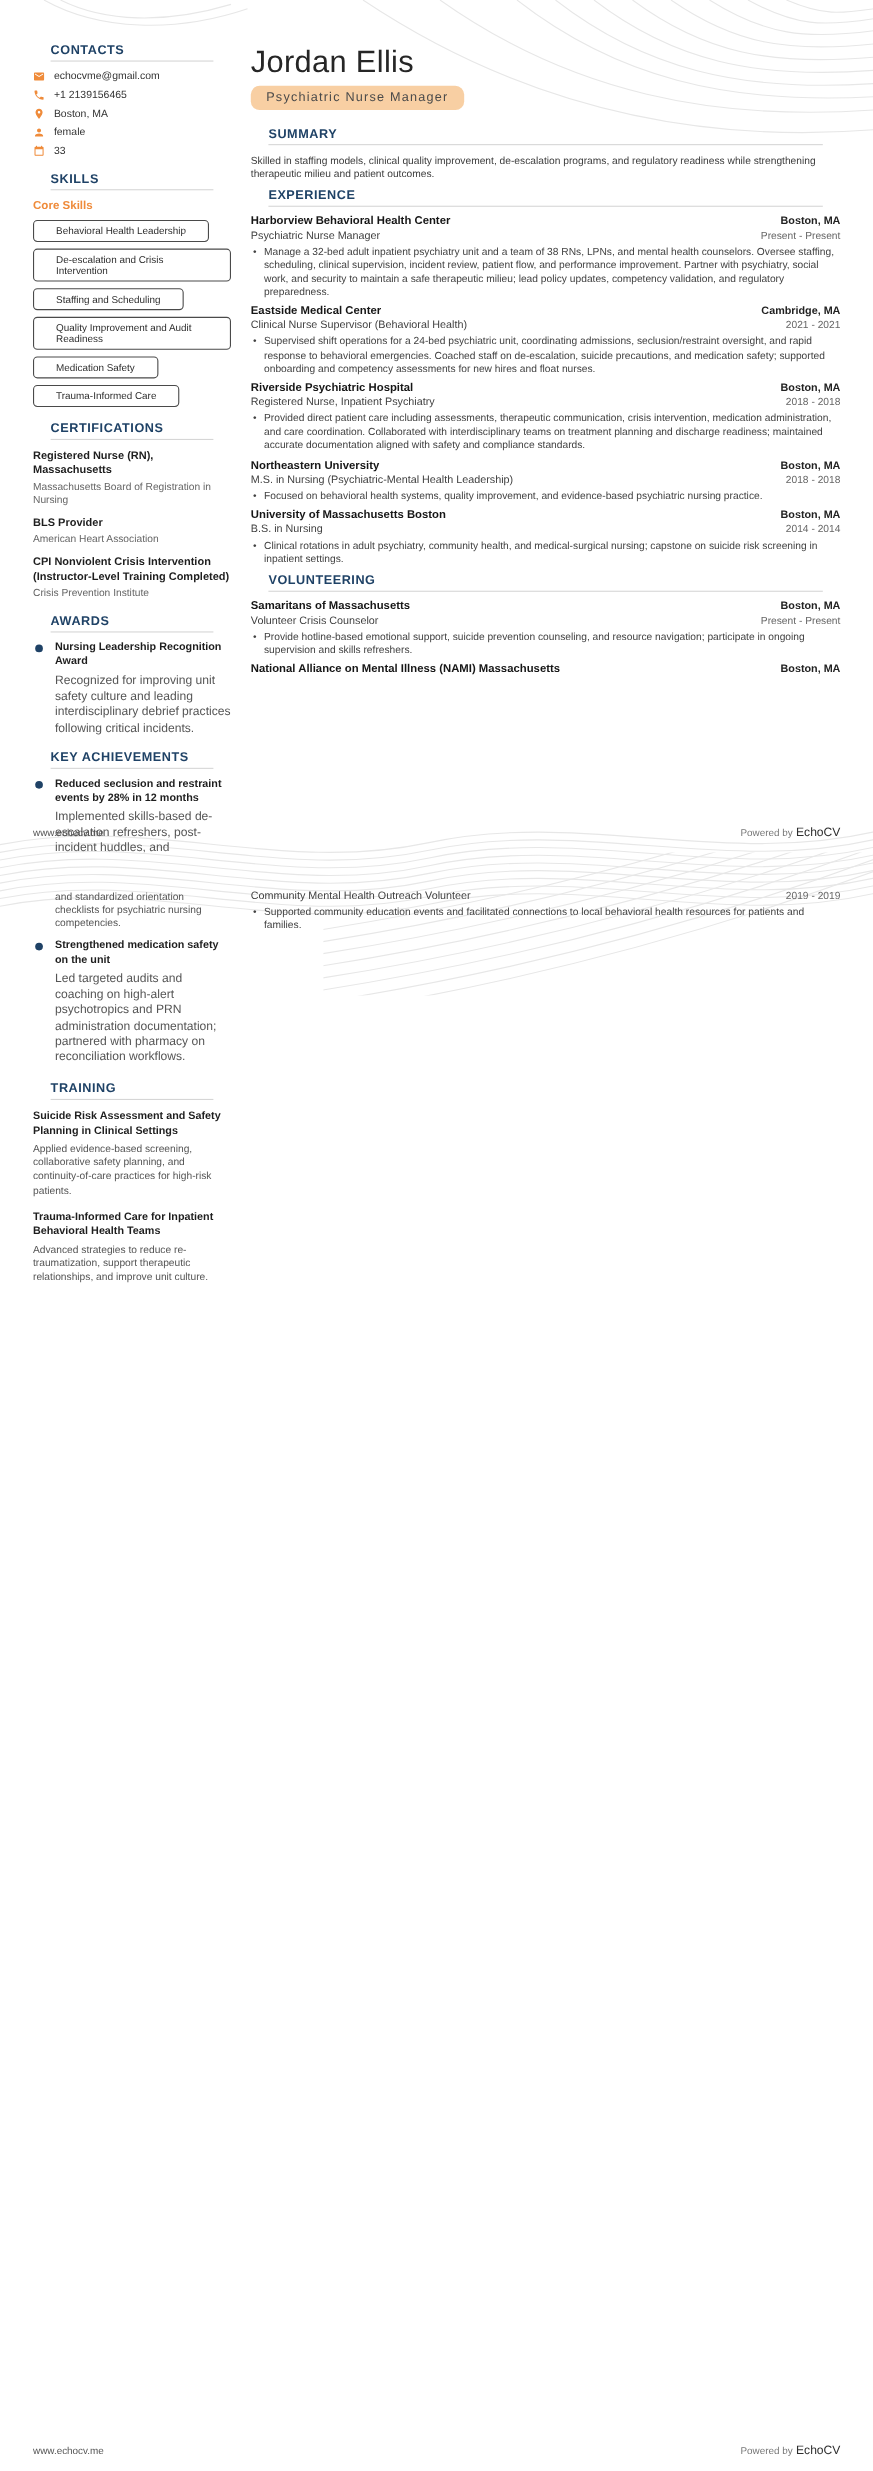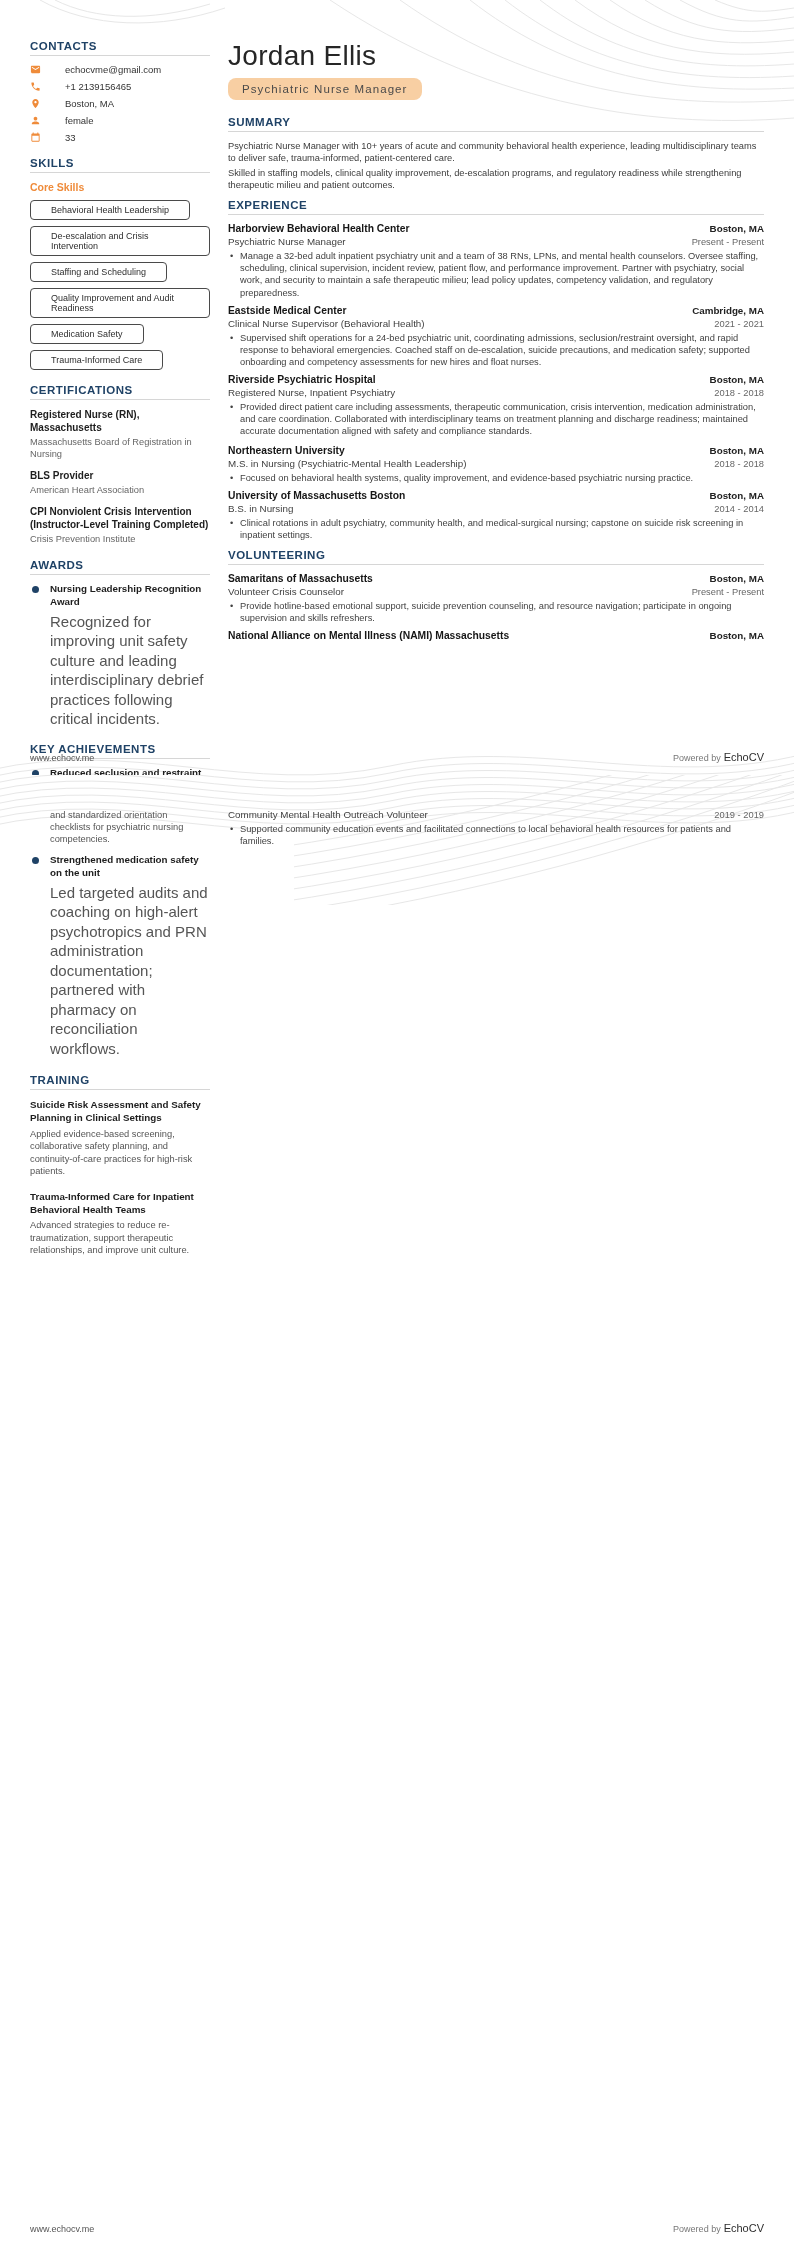--- a/index.html
+++ b/index.html
@@ -10,38 +10,38 @@
   .page{position:absolute;left:0;width:100%;overflow:hidden;z-index:1}
   .page-1{top:0;height:775px}
   .page-2{top:775px;height:1471px}
   .cols{display:flex;gap:18px;padding:0 30px}
   .page-1 .cols{padding-top:40px}
   .page-2 .cols{padding-top:34px}
   .sidebar{flex:0 0 180px;width:180px}
   .main{flex:1;min-width:0}
 
   .sec-h{font-size:11.5px;font-weight:700;color:#1f4266;letter-spacing:.5px;
-         border-bottom:1px solid #d6d6d6;padding-bottom:3px;margin:0 0 8px}
+         border-bottom:1px solid #d6d6d6;padding-bottom:3px;margin:0 16px 8px}
   .sb-section{margin-bottom:14px}
 
-  .contact-item{display:flex;align-items:center;gap:24px;margin-bottom:6px;font-size:9.5px;color:#333}
+  .contact-item{display:flex;align-items:center;gap:8px;margin-bottom:6px;font-size:9.5px;color:#333}
   .cicon{flex:0 0 11px;display:block}
 
   .group-label{color:#ef8b3a;font-weight:700;font-size:10.5px;margin-bottom:7px}
   .tag{display:table;border:1px solid #4a4a4a;border-radius:4px;padding:4px 20px;font-size:9px;
        color:#2e2e2e;margin-bottom:6px;background:#fff}
 
   .cert{margin-bottom:9px}
   .cert-name{font-size:10px;font-weight:700;color:#1e1e1e;line-height:1.3;margin-bottom:2px}
   .cert-issuer{font-size:9.3px;color:#666;line-height:1.3}
 
   .b-item{position:relative;padding-left:20px;margin-bottom:10px}
   .b-dot{position:absolute;left:2px;top:3px;width:7px;height:7px;border-radius:50%;background:#1f4266}
   .b-title{font-size:9.8px;font-weight:700;color:#1e1e1e;line-height:1.3;margin-bottom:3px}
-  .b-desc{font-size:15px;color:#555;line-height:1.3}
+  .b-desc{font-size:11px;color:#555;line-height:1.3}
   .cont-desc{font-size:9.3px;color:#555;line-height:1.3;padding-left:20px;margin-bottom:9px}
 
   .person-name{font-size:28px;font-weight:500;color:#262626;margin:0 0 6px;letter-spacing:.3px}
   .badge{display:inline-block;background:#f8cfa3;color:#4a4a4a;font-size:11.5px;letter-spacing:1.1px;
          padding:5px 14px;border-radius:8px;margin-bottom:16px}
 
   .m-section{margin-bottom:8px}
   .m-p{font-size:9.3px;color:#3c3c3c;line-height:1.3;margin:0 0 3px}
 
   .entry{margin-bottom:6px}
@@ -208,21 +208,20 @@
           </div>
         </div>
       </aside>
 
       <main class="main">
         <h1 class="person-name">Jordan Ellis</h1>
         <div class="badge">Psychiatric Nurse Manager</div>
 
         <section class="m-section">
           <h2 class="sec-h">SUMMARY</h2>
-          <p class="m-p">Psychiatric Nurse Manager with 10+ years of acute and community behavioral health experience, leading multidisciplinary teams to deliver safe, trauma-informed, patient-centered care.</p>
           <p class="m-p">Skilled in staffing models, clinical quality improvement, de-escalation programs, and regulatory readiness while strengthening therapeutic milieu and patient outcomes.</p>
         </section>
 
         <section class="m-section">
           <h2 class="sec-h">EXPERIENCE</h2>
 
           <article class="entry">
             <div class="erow">
               <span class="org">Harborview Behavioral Health Center</span>
               <span class="loc">Boston, MA</span>

